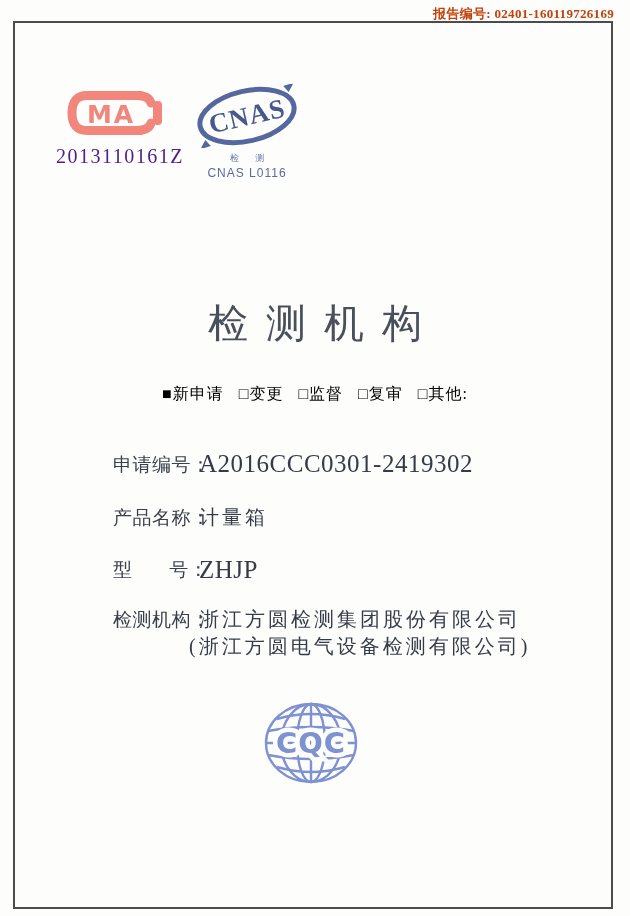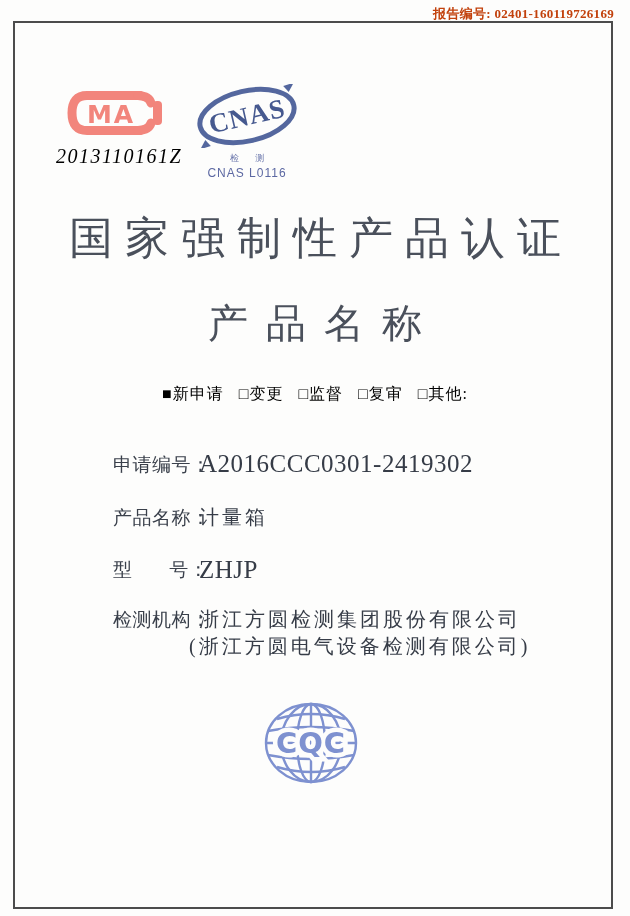--- a/index.html
+++ b/index.html
@@ -10,21 +10,21 @@
   .report-no{
     position:absolute;top:5px;right:16px;font-size:13px;font-weight:bold;
     color:#c2410c;letter-spacing:0.3px;
   }
   .frame{
     position:absolute;left:13px;top:21px;width:600px;height:888px;
     box-sizing:border-box;border:2px solid #4c4c4c;background:transparent;
   }
   
   .cma{position:absolute;left:56px;top:90px;width:120px;text-align:center;}
-  .cma-no{font-size:20px;color:#000000;letter-spacing:1.5px;margin-top:3px;font-weight:500;font-style:italic;}
+  .cma-no{font-size:20px;color:#4c1d95;letter-spacing:1.5px;margin-top:3px;font-weight:500;}
   
   .cnas{position:absolute;left:192px;top:84px;width:110px;text-align:center;}
   .cnas-cap1{font-size:9px;color:#6b77ac;letter-spacing:7px;padding-left:7px;margin-top:0px;}
   .cnas-cap2{font-size:12px;color:#5c68a2;letter-spacing:1px;margin-top:1px;
     font-family:"Liberation Sans","DejaVu Sans",sans-serif;font-weight:500;}
   
   .title1{
     position:absolute;top:209px;left:0;width:100%;box-sizing:border-box;text-align:center;
     font-size:44px;letter-spacing:12px;padding-left:12px;color:#4a505b;font-weight:500;
   }
@@ -80,22 +80,21 @@
         <ellipse cx="53" cy="32" rx="48" ry="25" fill="none" stroke="#54679e" stroke-width="5"></ellipse>
         <path d="M 99,18 L 106,10 L 95,11 Z" fill="#54679e"></path>
         <path d="M 7,46 L 0,54 L 11,53 Z" fill="#54679e"></path>
         <text x="53" y="41" text-anchor="middle" font-family="Liberation Serif, serif" font-size="27" font-weight="bold" fill="#46598f" letter-spacing="1">CNAS</text>
       </g>
     </svg>
     <div class="cnas-cap1">检 测</div>
     <div class="cnas-cap2">CNAS L0116</div>
   </div>
 
-  <div class="title1">国家强制性产品认证</div>
-  <div class="title2">产品名称</div>
+  <div class="title2">检测机构</div>
 
   <div class="apply-row">
     <span>■新申请</span>
     <span>□变更</span>
     <span>□监督</span>
     <span>□复审</span>
     <span>□其他:</span>
   </div>
 
   <div class="field-label fr1">申请编号：</div>

